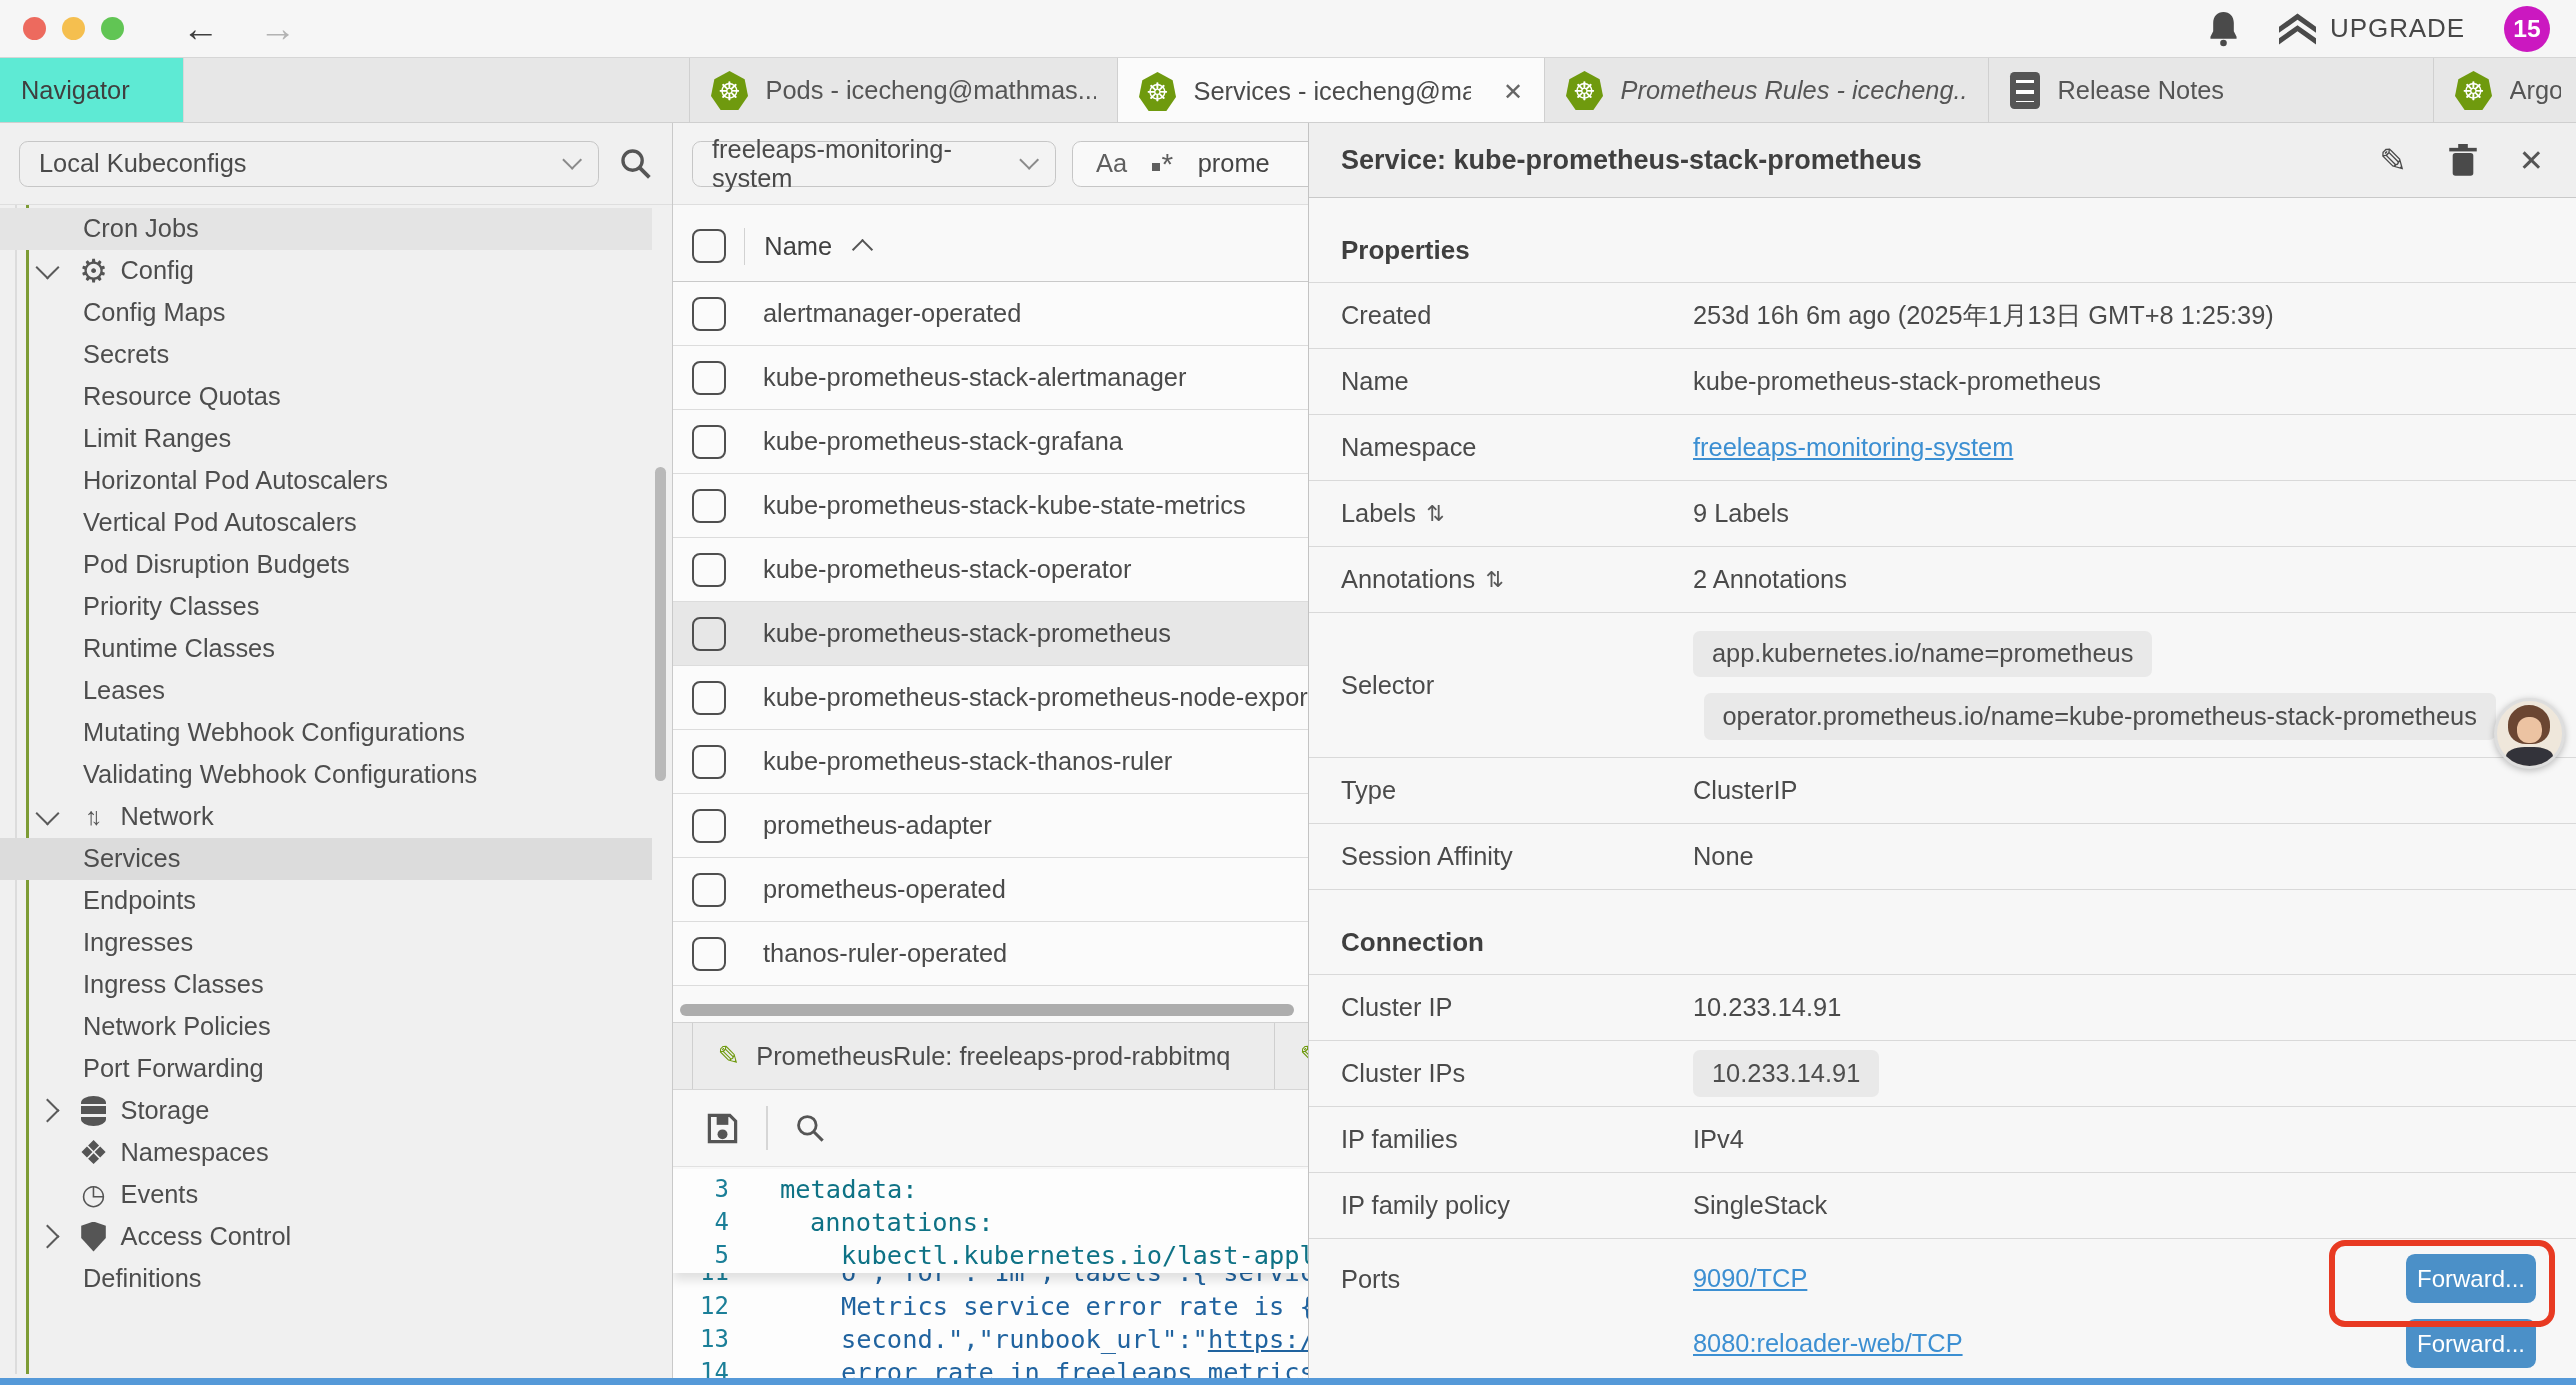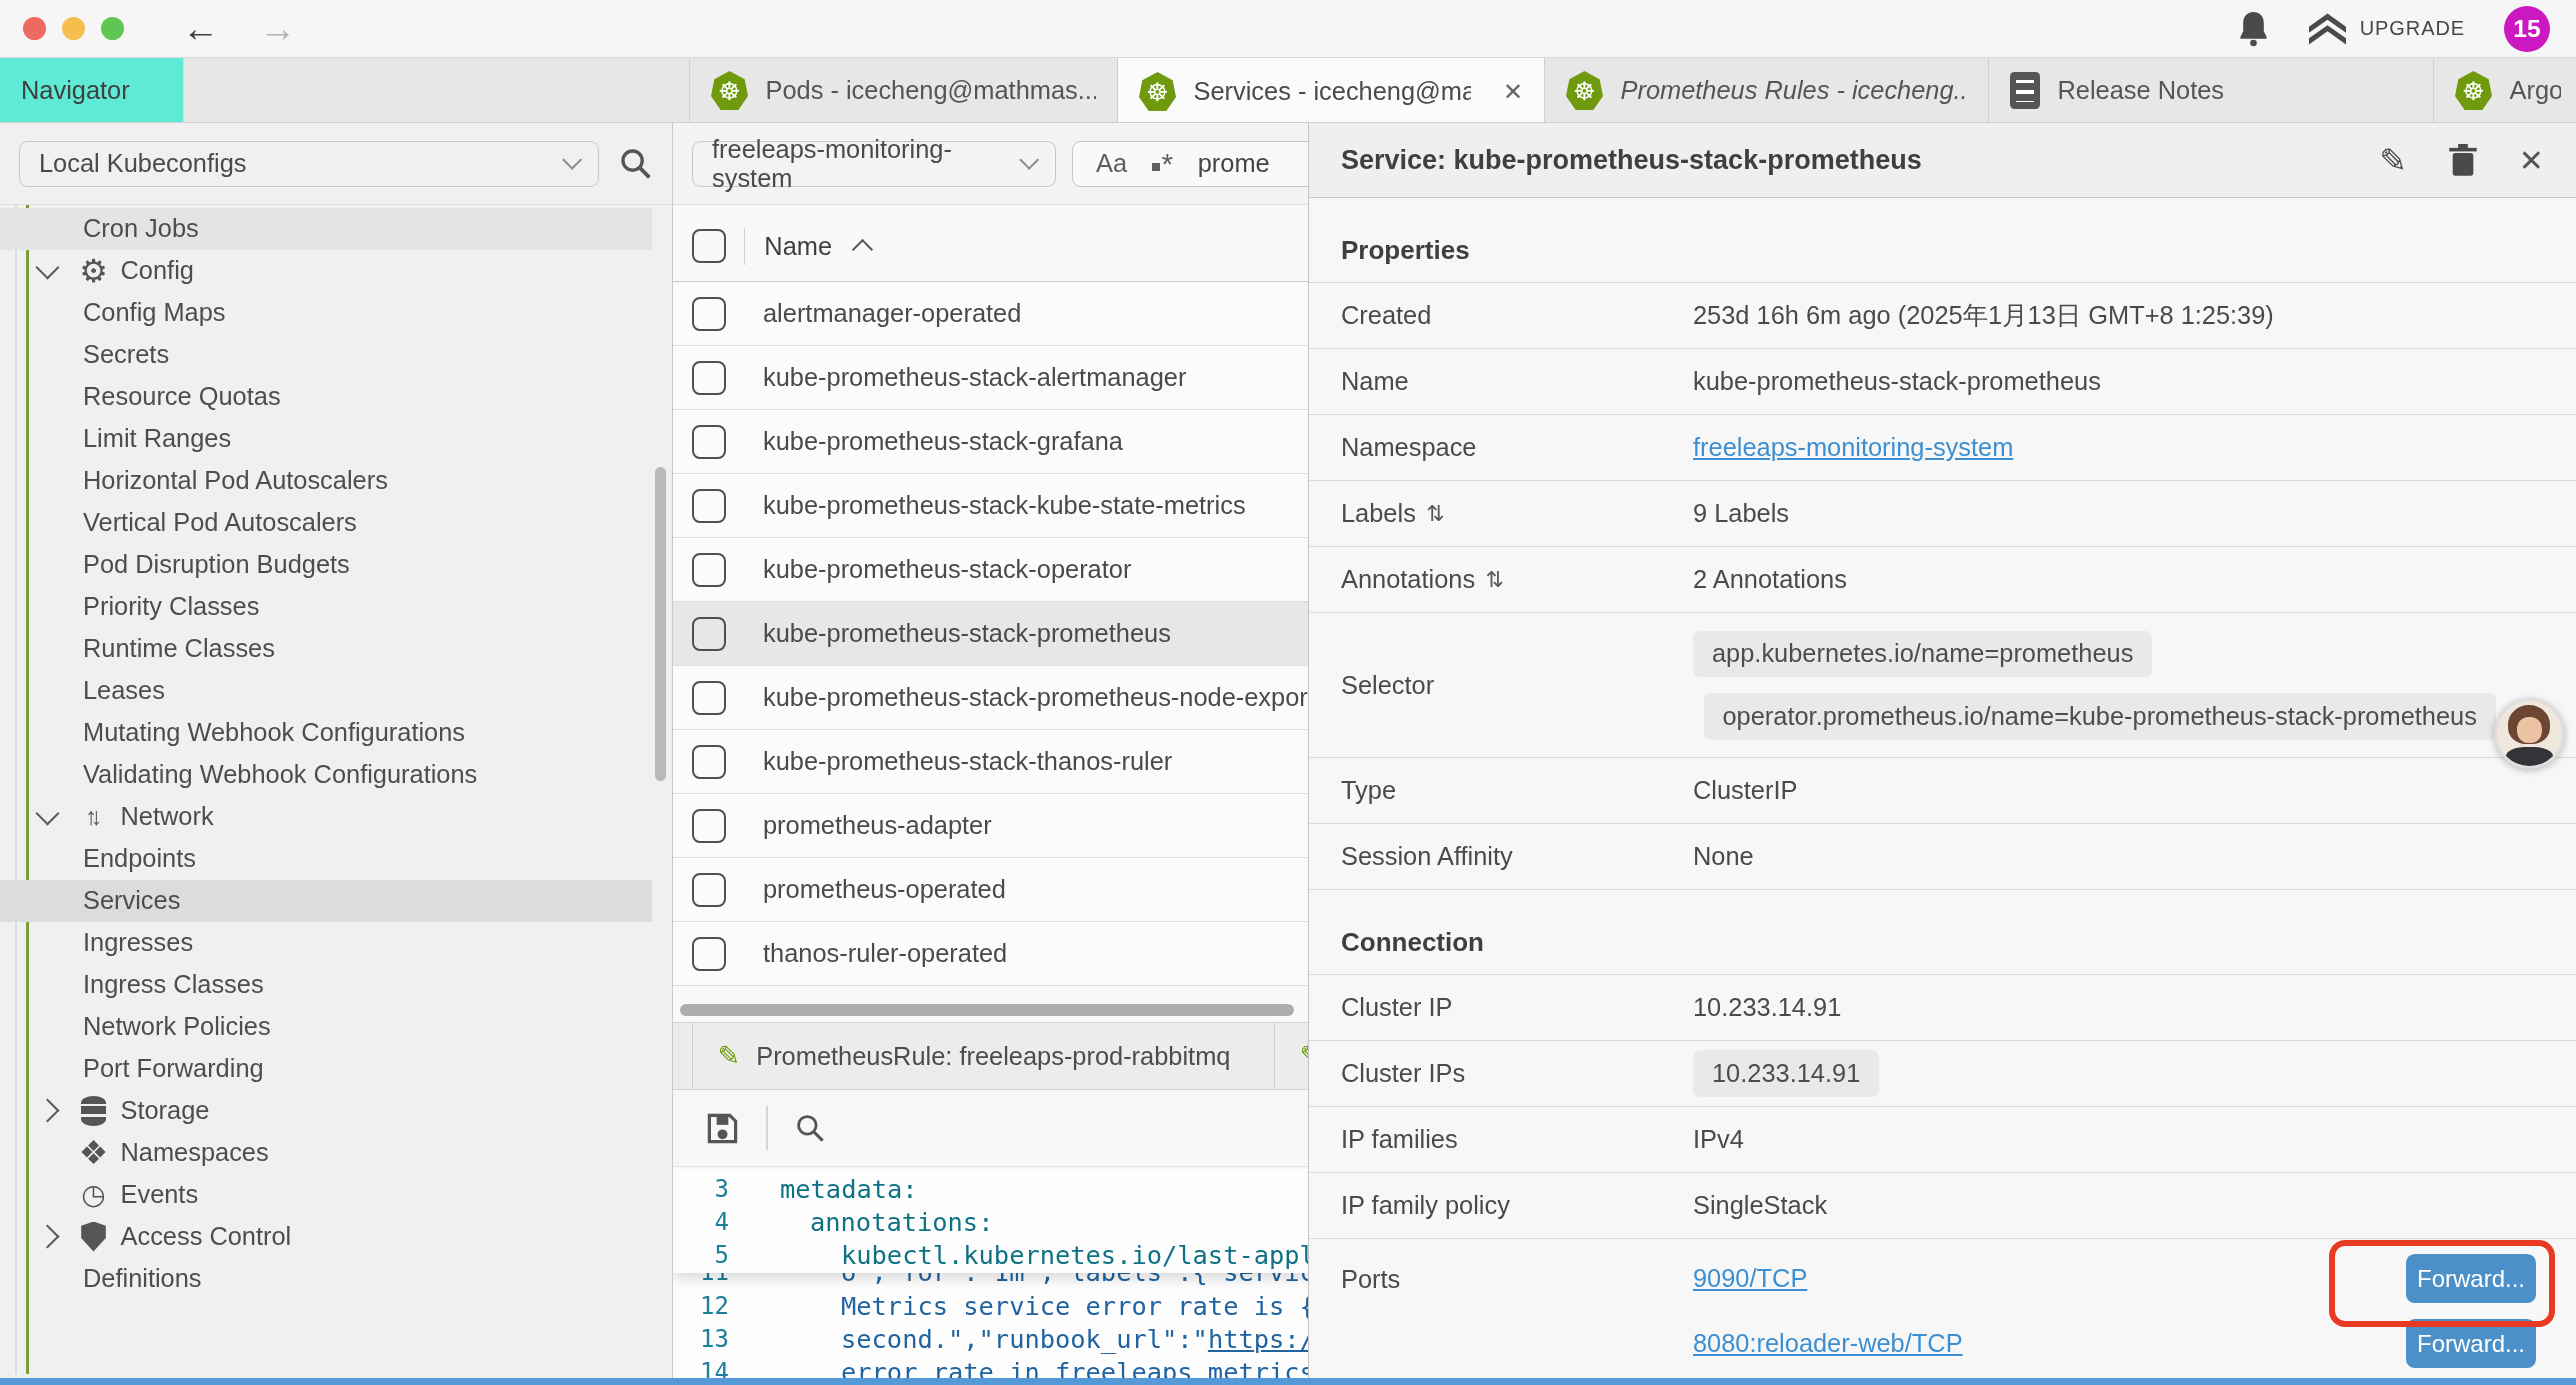--- a/index.html
+++ b/index.html
@@ -8,21 +8,21 @@
 
   
   .titlebar{position:absolute;left:0;top:0;width:100%;height:58px;background:#f6f6f6;
             border-bottom:1.8px solid #d6d6d6;display:flex;align-items:center;box-sizing:border-box}
   .lights{display:flex;gap:16px;margin-left:23px}
   .light{width:23px;height:23px;border-radius:50%}
   .light.red{background:#ed6a5e}.light.yellow{background:#f5bf4f}.light.green{background:#61c554}
   .nav-arrows{margin-left:58px;display:flex;gap:40px;font-size:37px;line-height:1}
   .arrow-back{color:#3f3f3f}.arrow-fwd{color:#b3b3b3}
   .tb-right{margin-left:auto;display:flex;align-items:center;gap:39px;margin-right:26px}
-  .upgrade{display:flex;align-items:center;gap:14px;font-size:20px;color:#474747;letter-spacing:0.9px}
+  .upgrade{display:flex;align-items:center;gap:14px;font-size:26px;color:#474747;letter-spacing:0.9px}
   .badge{width:46px;height:46px;border-radius:50%;background:#cb18c0;color:#fff;font-size:24.6px;
          font-weight:bold;display:flex;align-items:center;justify-content:center}
 
   
   .tabstrip{position:absolute;left:0;top:58px;width:100%;height:65px;background:#e7e7e7;
             border-bottom:1.8px solid #cfcfcf;display:flex;box-sizing:border-box;overflow:hidden}
   .nav-tab{width:184px;background:#5eead4;display:flex;align-items:center;padding-left:21px;
            font-size:25.4px;color:#3f3f3f;border-right:1.8px solid #d8d8d8;height:65px;flex:none;box-sizing:border-box}
   .tab-spacer{width:506px;flex:none;border-right:1.8px solid #d0d0d0;box-sizing:border-box}
   .tab{display:flex;align-items:center;gap:17.5px;padding:0 21px;border-right:1.8px solid #d0d0d0;
@@ -281,25 +281,25 @@
           <span>Mutating Webhook Configurations</span>
         </div>
         <div class="trow lvl2">
           <span>Validating Webhook Configurations</span>
         </div>
         <div class="trow lvl1">
           <span class="tchev down"></span>
           <span class="ticon gi-network"></span>
           <span>Network</span>
         </div>
-        <div class="trow lvl2">
-          <span>Endpoints</span>
-        </div>
         <div class="trow lvl2 selected">
           <span>Services</span>
+        </div>
+        <div class="trow lvl2">
+          <span>Endpoints</span>
         </div>
         <div class="trow lvl2">
           <span>Ingresses</span>
         </div>
         <div class="trow lvl2">
           <span>Ingress Classes</span>
         </div>
         <div class="trow lvl2">
           <span>Network Policies</span>
         </div>

